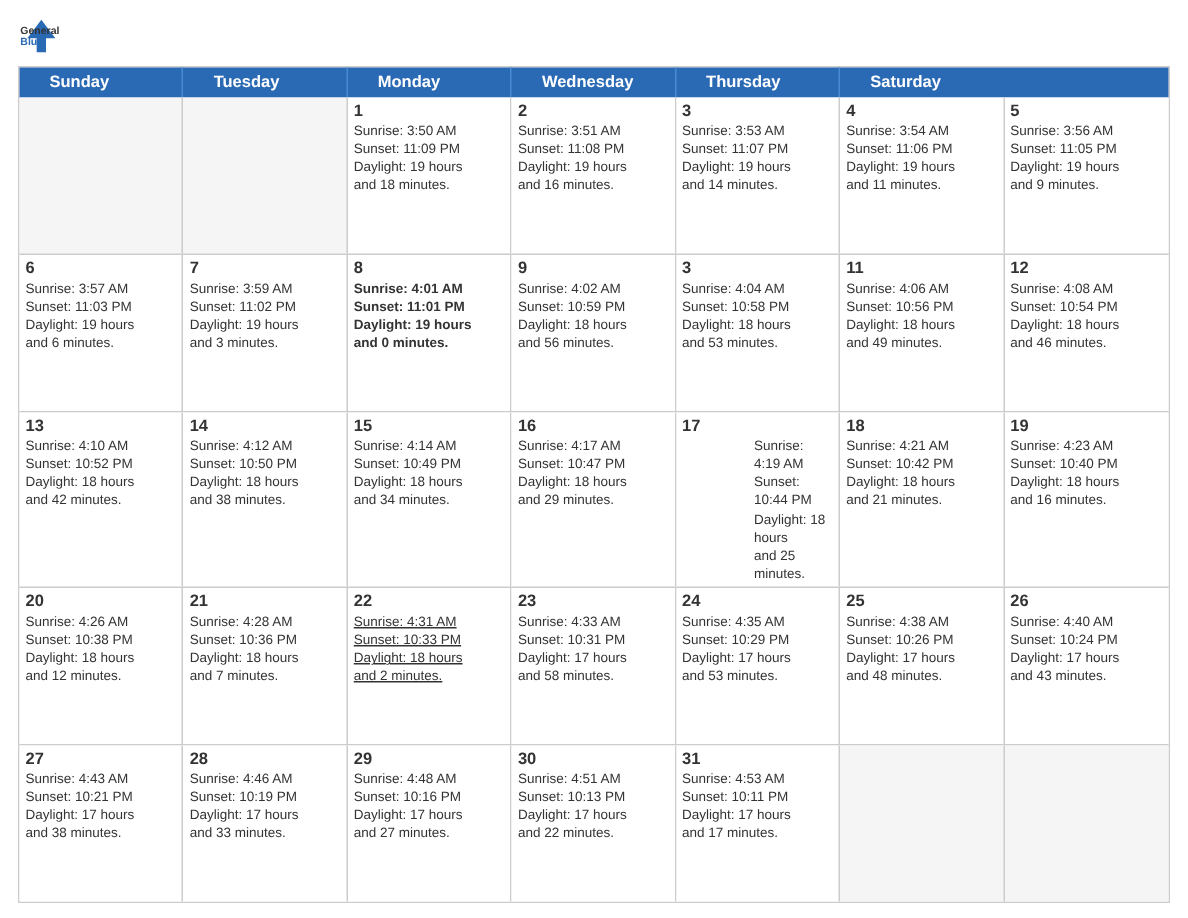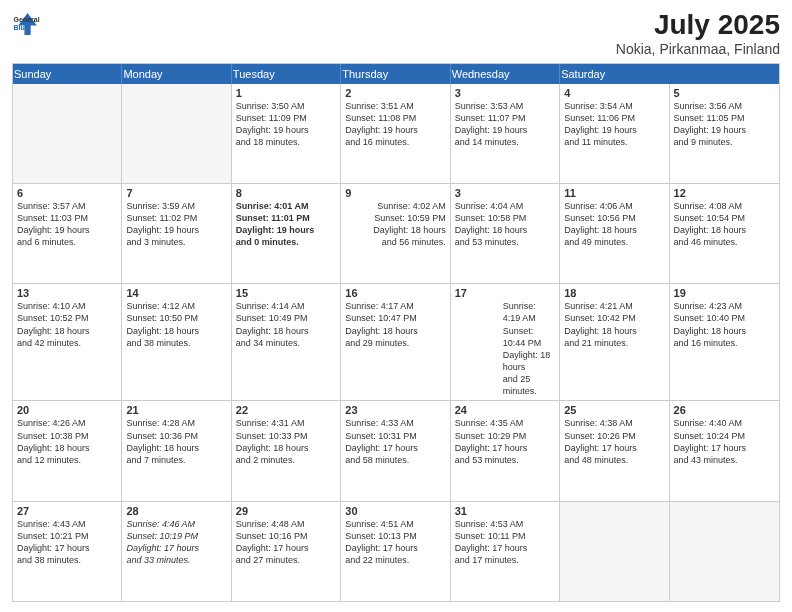--- a/index.html
+++ b/index.html
@@ -61,22 +61,22 @@
       border: 1px solid #ccc;
     }
     .cal-header {
       display: grid;
       grid-template-columns: repeat(7, 1fr);
       background: #2a6ab5;
     }
     .cal-header-cell {
       color: #fff;
       font-size: 11px;
-      font-weight: normal;
-      padding: 4px 1px;
+      font-weight: bold;
+      padding: 4px 20px;
       text-align: left;
       border-right: 1px solid #4a8ad5;
     }
     .cal-header-cell:last-child { border-right: none; }
     .cal-body {
       display: flex;
       flex-direction: column;
       flex: 1;
     }
     .cal-row {
@@ -117,33 +117,29 @@
     <div class="logo">
       <svg class="logo-icon" viewBox="0 0 36 36">
         <rect x="0" y="0" width="36" height="36" fill="white"></rect>
         <polygon points="20,4 32,20 24,20 24,32 16,32 16,20 8,20" fill="#2a6ab5"></polygon>
         <text x="2" y="16" font-size="9" font-weight="bold" fill="#333" font-family="Arial">General</text>
         <text x="2" y="26" font-size="9" font-weight="bold" fill="#2a6ab5" font-family="Arial">Blue</text>
       </svg>
       <div class="logo-text">
       </div>
     </div>
-    <div class="title-block">
-      <h1>July 2025</h1>
-      <h2>Nokia, Pirkanmaa, Finland</h2>
-    </div>
   </div>
 
   <div class="calendar">
     <div class="cal-header">
     <div class="cal-header-cell">Sunday</div>
+        <div class="cal-header-cell">Tuesday</div>
         <div class="cal-header-cell">Monday</div>
-        <div class="cal-header-cell">Tuesday</div>
+        <div class="cal-header-cell">Wednesday</div>
         <div class="cal-header-cell">Thursday</div>
-        <div class="cal-header-cell">Wednesday</div>
         <div class="cal-header-cell">Saturday</div>
       </div>
     <div class="cal-body">
     <div class="cal-row">
           <div class="cal-cell empty"></div>
           <div class="cal-cell empty"></div>
           <div class="cal-cell">
             <span class="day-num">1</span>
             <div class="cell-text" style="white-space: pre-line;">Sunrise: 3:50 AM
 Sunset: 11:09 PM
@@ -196,21 +192,21 @@
           </div>
           <div class="cal-cell">
             <span class="day-num">8</span>
             <div class="cell-text" style="white-space: pre-line; font-weight: bold;">Sunrise: 4:01 AM
 Sunset: 11:01 PM
 Daylight: 19 hours
 and 0 minutes.</div>
           </div>
           <div class="cal-cell">
             <span class="day-num">9</span>
-            <div class="cell-text" style="white-space: pre-line; text-align: right;">Sunrise: 4:02 AM
+            <div class="cell-text" style="white-space: pre-line;">Sunrise: 4:02 AM
 Sunset: 10:59 PM
 Daylight: 18 hours
 and 56 minutes.</div>
           </div>
           <div class="cal-cell">
             <span class="day-num">3</span>
             <div class="cell-text" style="white-space: pre-line;">Sunrise: 4:04 AM
 Sunset: 10:58 PM
 Daylight: 18 hours
 and 53 minutes.</div>
@@ -291,21 +287,21 @@
           </div>
           <div class="cal-cell">
             <span class="day-num">21</span>
             <div class="cell-text" style="white-space: pre-line;">Sunrise: 4:28 AM
 Sunset: 10:36 PM
 Daylight: 18 hours
 and 7 minutes.</div>
           </div>
           <div class="cal-cell">
             <span class="day-num">22</span>
-            <div class="cell-text" style="white-space: pre-line;">Sunrise: 4:31 AM
+            <div class="cell-text" style="white-space: pre-line; text-decoration: underline;">Sunrise: 4:31 AM
 Sunset: 10:33 PM
 Daylight: 18 hours
 and 2 minutes.</div>
           </div>
           <div class="cal-cell">
             <span class="day-num">23</span>
             <div class="cell-text" style="white-space: pre-line;">Sunrise: 4:33 AM
 Sunset: 10:31 PM
 Daylight: 17 hours
 and 58 minutes.</div>
@@ -335,21 +331,21 @@
         <div class="cal-row">
           <div class="cal-cell">
             <span class="day-num">27</span>
             <div class="cell-text" style="white-space: pre-line;">Sunrise: 4:43 AM
 Sunset: 10:21 PM
 Daylight: 17 hours
 and 38 minutes.</div>
           </div>
           <div class="cal-cell">
             <span class="day-num">28</span>
-            <div class="cell-text" style="white-space: pre-line; font-style: italic;">Sunrise: 4:46 AM
+            <div class="cell-text" style="white-space: pre-line;">Sunrise: 4:46 AM
 Sunset: 10:19 PM
 Daylight: 17 hours
 and 33 minutes.</div>
           </div>
           <div class="cal-cell">
             <span class="day-num">29</span>
             <div class="cell-text" style="white-space: pre-line;">Sunrise: 4:48 AM
 Sunset: 10:16 PM
 Daylight: 17 hours
 and 27 minutes.</div>

